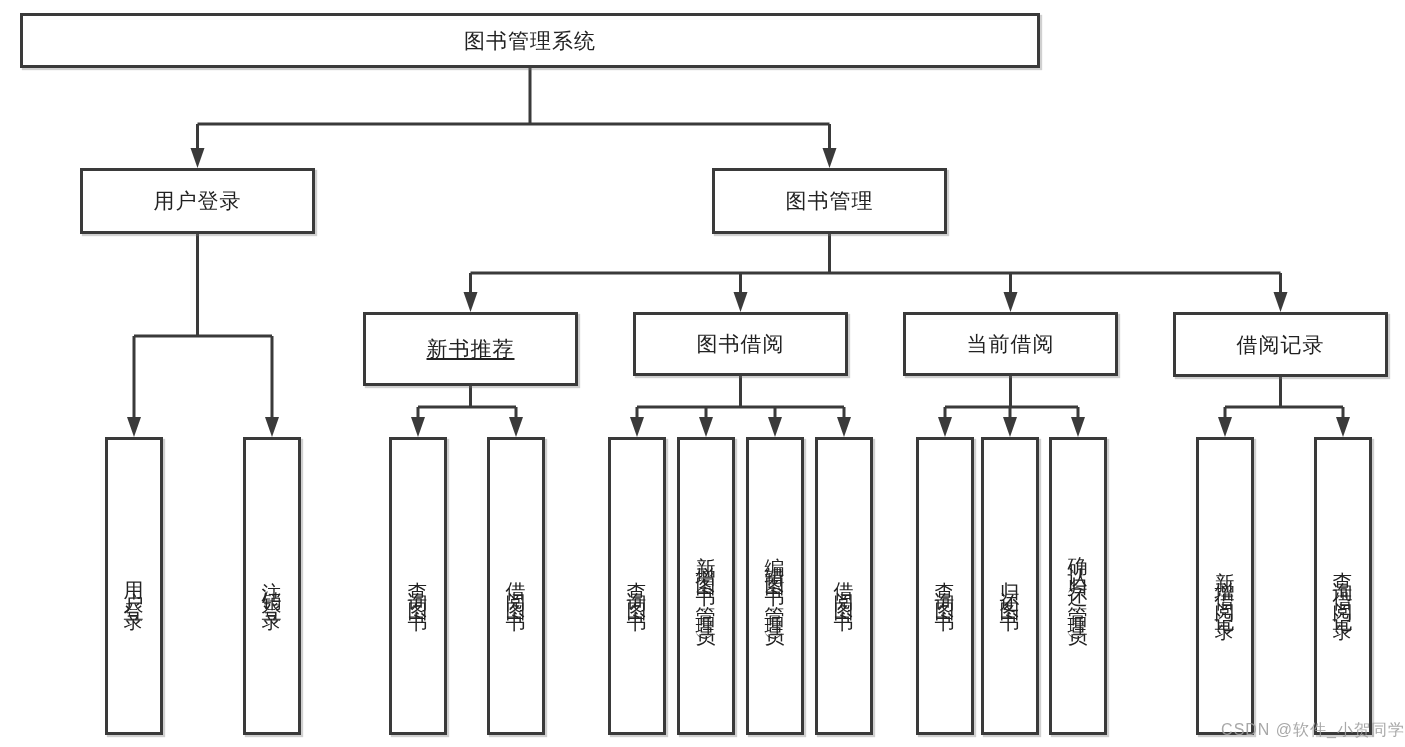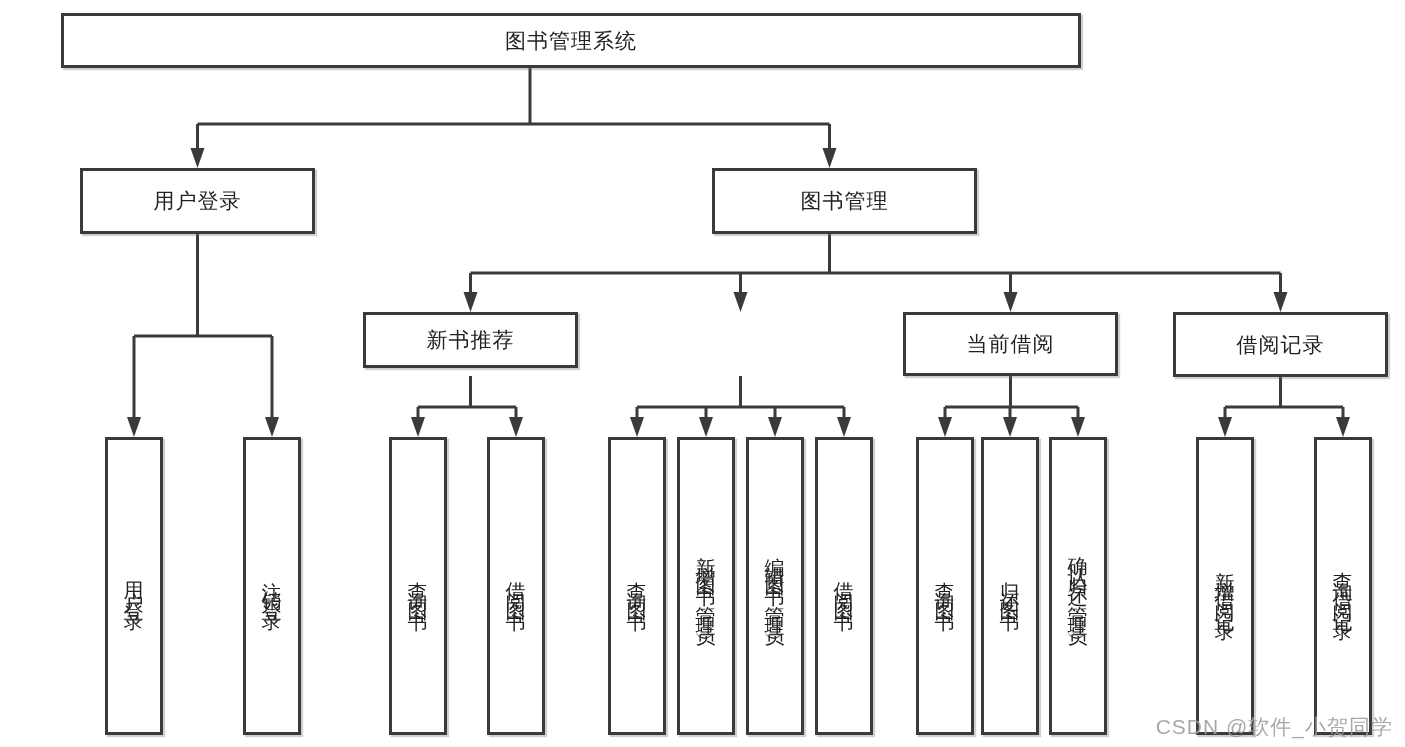--- a/index.html
+++ b/index.html
@@ -27,22 +27,22 @@
   .v-node{width:58px;top:437px;height:298px;font-size:20px;}
   .v-node .vtext{
     writing-mode:vertical-rl;
     text-orientation:mixed;
     letter-spacing:10px;
     line-height:1;
     white-space:nowrap;
   }
   .watermark{
     position:absolute;
-    right:12px;bottom:6px;
-    font-size:21px;
+    right:0;bottom:6px;
+    font-size:16px;
     color:rgba(158,158,158,0.9);
     z-index:3;
     letter-spacing:1px;
   }
 </style>
 </head>
 <body>
 
 <div class="canvas">
 
@@ -89,33 +89,36 @@
       <polygon points="1071,417 1085,417 1078,437"></polygon>
     </g>
 
     <g>
       <path d="M1280.5 376 V407 M1225 407 H1343 M1225 407 V423 M1343 407 V423"></path>
       <polygon points="1218,417 1232,417 1225,437"></polygon>
       <polygon points="1336,417 1350,417 1343,437"></polygon>
     </g>
   </svg>
 
-  <div class="node h-node" style="left:20px;top:13px;width:1020px;height:55px;margin-left:41px;">
+  <div class="node h-node" style="left:20px;top:13px;width:1020px;height:55px;">
     <span>图书管理系统</span>
   </div>
 
   <div class="node h-node" style="left:80px;top:168px;width:235px;height:66px;">
     <span>用户登录</span>
   </div>
-  <div class="node h-node" style="left:712px;top:168px;width:265px;height:66px;">
+  <div class="node h-node" style="left:712px;top:168px;width:235px;height:66px;">
     <span>图书管理</span>
   </div>
 
-  <div class="node h-node" style="left:363px;top:312px;width:215px;height:56px;">
+  <div class="node h-node" style="left:363px;top:312px;width:215px;height:74px;text-decoration:underline;">
     <span>新书推荐</span>
+  </div>
+  <div class="node h-node" style="left:633px;top:312px;width:215px;height:64px;">
+    <span>图书借阅</span>
   </div>
   <div class="node h-node" style="left:903px;top:312px;width:215px;height:64px;align-items:center;">
     <span>当前借阅</span>
   </div>
   <div class="node h-node" style="left:1173px;top:312px;width:215px;height:65px;">
     <span>借阅记录</span>
   </div>
 
   <div class="node v-node" style="left:105px;">
     <span class="vtext">用户登录</span>

